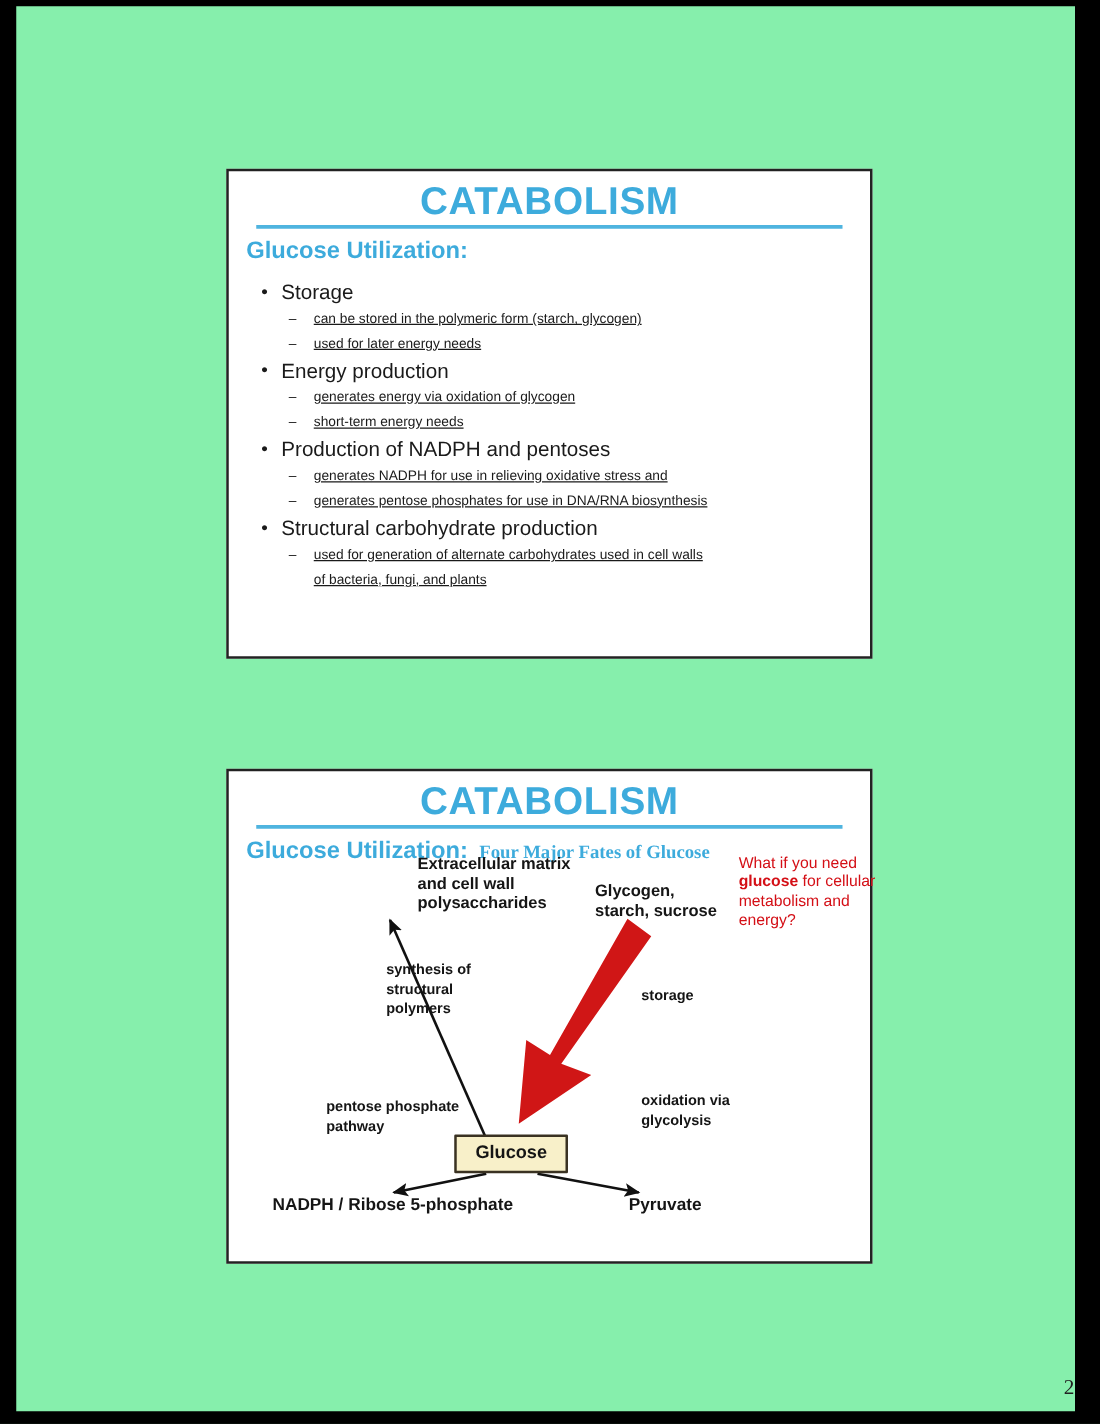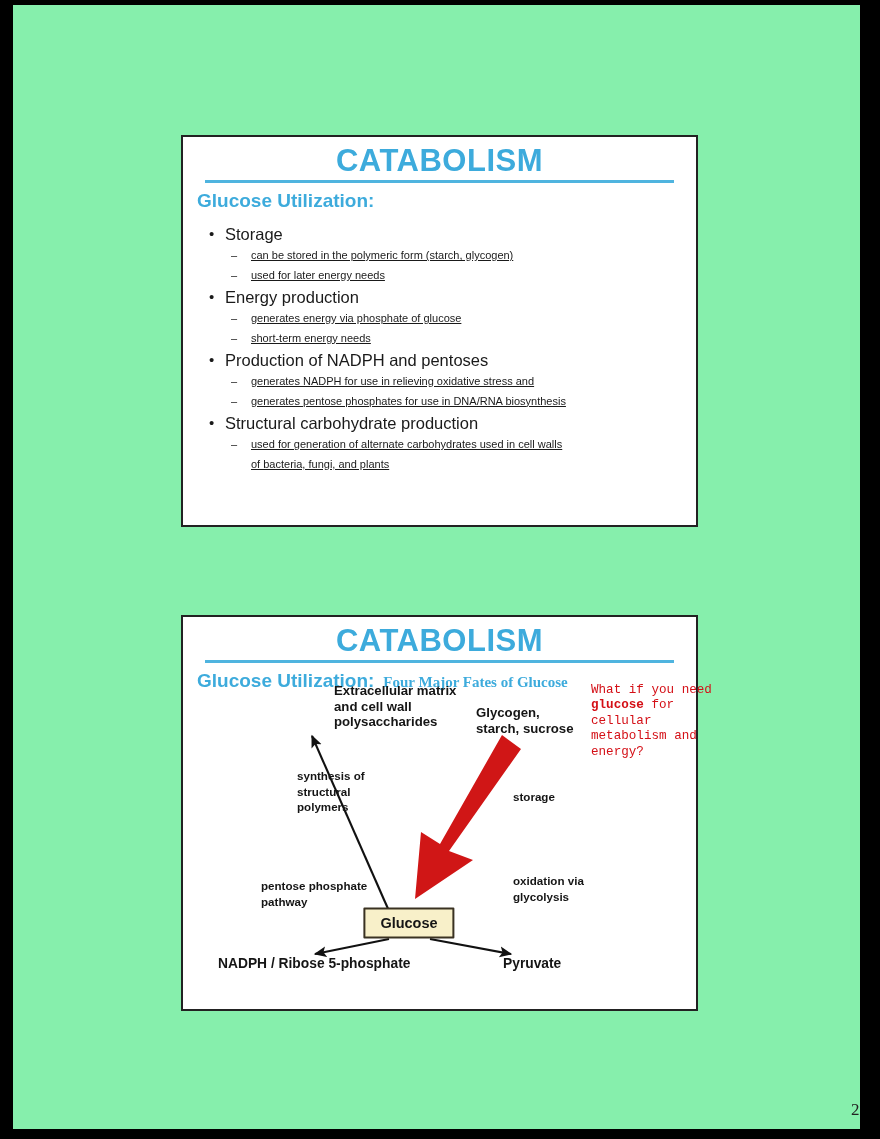--- a/index.html
+++ b/index.html
@@ -120,21 +120,21 @@
     font-weight: bold;
     color: #151515;
     line-height: 15.5px;
     white-space: pre-line;
   }
   .dl-big   { font-size: 13.2px; }
   .dl-small { font-size: 11.6px; }
 
   #lbl-ecm      { left: 107px; top: 0px; margin-left: 44px;   }
   #lbl-glycogen { left: 293px; top: 22px;  }
-  #lbl-synth    { left: 114px; top: 85px;  }
+  #lbl-synth    { left: 126px; top: 85px;  }
   #lbl-storage  { left: 330px; top: 106px; }
   #lbl-ppp      { left: 78px;  top: 195px; }
   #lbl-oxid     { left: 330px; top: 190px; }
   #lbl-nadph    { left: 35px;  top: 273px; font-size: 13.8px; }
   #lbl-pyruvate { left: 320px; top: 273px; font-size: 13.8px; }
 
   .glucose-box {
     position: absolute;
     left: 226px;
     top: 240px;
@@ -151,21 +151,21 @@
 
   .arrows { position: absolute; left: 0; top: 0; width: 513px; height: 326px; }
 
   
   .red-note {
     position: absolute;
     left: 408px;
     top: 66px;
     width: 122px;
     color: #D40F16;
-    font-family: Liberation Mono, monospace;
+    font-family: Liberation Sans, sans-serif;
     font-size: 12.6px;
     line-height: 15.4px;
   }
   .red-note b { font-weight: bold; }
 
   
   .page-num {
     position: absolute;
     left: 838px;
     top: 1095px;
@@ -188,21 +188,21 @@
       <span class="subtitle">Glucose Utilization:</span>
     </div>
 
     <div class="bullets">
 
       <div class="b1">Storage</div>
       <div class="b2">can be stored in the polymeric form (starch, glycogen)</div>
       <div class="b2">used for later energy needs</div>
 
       <div class="b1">Energy production</div>
-      <div class="b2">generates energy via phosphate of glucose</div>
+      <div class="b2">generates energy via oxidation of glycogen</div>
       <div class="b2">short-term energy needs</div>
 
       <div class="b1">Production of NADPH and pentoses</div>
       <div class="b2">
         <span>generates NADPH for use in relieving oxidative stress and</span>
       </div>
       <div class="b2">generates pentose phosphates for use in DNA/RNA biosynthesis</div>
 
       <div class="b1">Structural carbohydrate production</div>
       <div class="b2">

